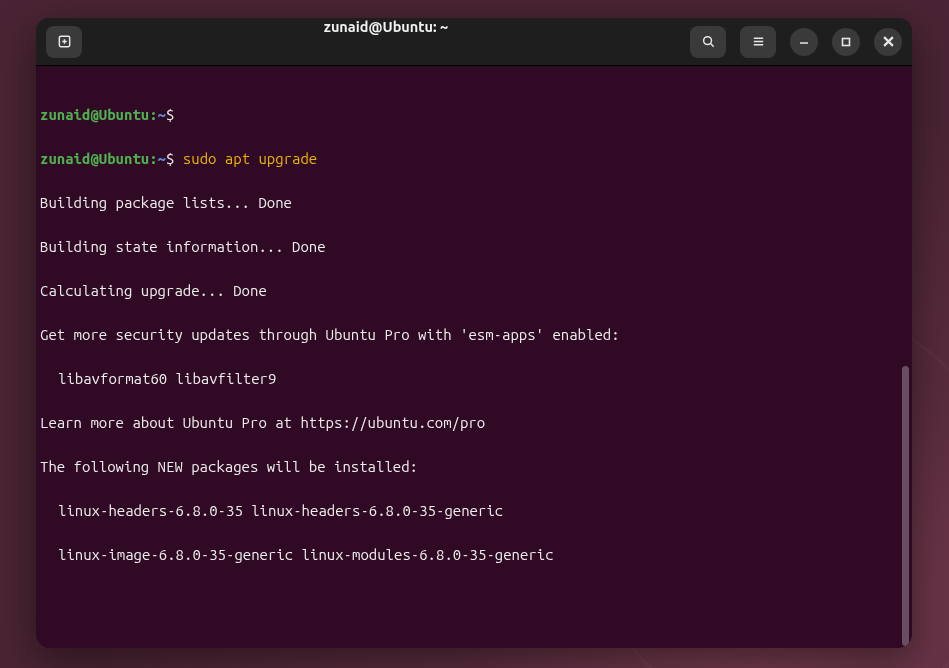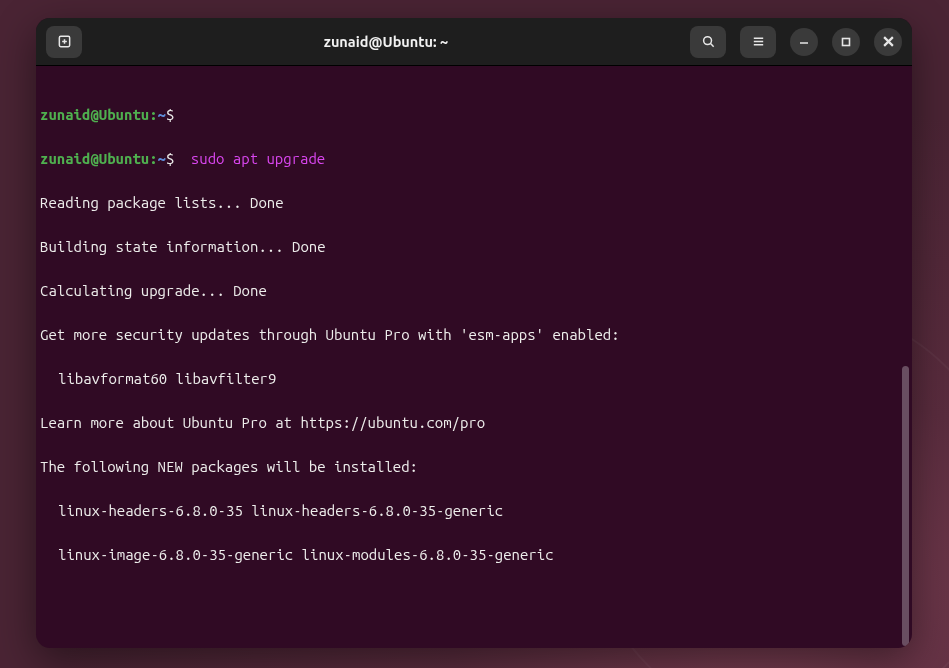--- a/index.html
+++ b/index.html
@@ -36,21 +36,20 @@
     border-radius: 14px;
     box-shadow: 0 12px 40px rgba(0,0,0,0.45);
     overflow: hidden;
     display: flex;
     flex-direction: column;
   }
   .titlebar {
     height: 48px;
     background: #1e1e1e;
     display: flex;
-    align-items: center;
     padding: 0 10px;
     gap: 6px;
     border-bottom: 1px solid #000;
   }
   .tb-left, .tb-right {
     display: flex;
     gap: 12px;
     align-items: center;
   }
   .tb-right { gap: 14px; }
@@ -95,21 +94,21 @@
     font-size: 15px;
     line-height: 22px;
     white-space: pre;
     font-family: 'Ubuntu Mono', 'DejaVu Sans Mono', monospace;
   }
   .line { white-space: pre; }
   .indent { padding-left: 18px; }
   .prompt-user { color: #4fb04f; font-weight: bold; }
   .prompt-tilde { color: #5f8bd6; font-weight: bold; }
   .prompt-dollar { color: #eeeeec; }
-  .cmd { color: #d946ef; margin-left: 8px; }
+  .cmd { color: #eab308; }
 
   .scrollbar {
     position: absolute;
     right: 3px;
     top: 300px;
     width: 7px;
     height: 280px;
     background: rgba(255,255,255,0.28);
     border-radius: 4px;
   }
@@ -158,21 +157,21 @@
           <path d="M2.5 2.5 L9.5 9.5 M9.5 2.5 L2.5 9.5"></path>
         </svg>
       </div>
     </div>
   </div>
 
   <div class="terminal-body">
     <div class="terminal-content">
 <div class="line"><span class="prompt-user">zunaid@Ubuntu</span><span class="prompt-user">:</span><span class="prompt-tilde">~</span><span class="prompt-dollar">$</span> <span class="cmd"></span></div>
 <div class="line"><span class="prompt-user">zunaid@Ubuntu</span><span class="prompt-user">:</span><span class="prompt-tilde">~</span><span class="prompt-dollar">$</span> <span class="cmd">sudo apt upgrade</span></div>
-<div class="line">Reading package lists... Done</div>
+<div class="line">Building package lists... Done</div>
 <div class="line">Building state information... Done</div>
 <div class="line">Calculating upgrade... Done</div>
 <div class="line">Get more security updates through Ubuntu Pro with 'esm-apps' enabled:</div>
 <div class="line indent">libavformat60 libavfilter9</div>
 <div class="line">Learn more about Ubuntu Pro at https://ubuntu.com/pro</div>
 <div class="line">The following NEW packages will be installed:</div>
 <div class="line indent">linux-headers-6.8.0-35 linux-headers-6.8.0-35-generic</div>
 <div class="line indent">linux-image-6.8.0-35-generic linux-modules-6.8.0-35-generic</div>
 
 

